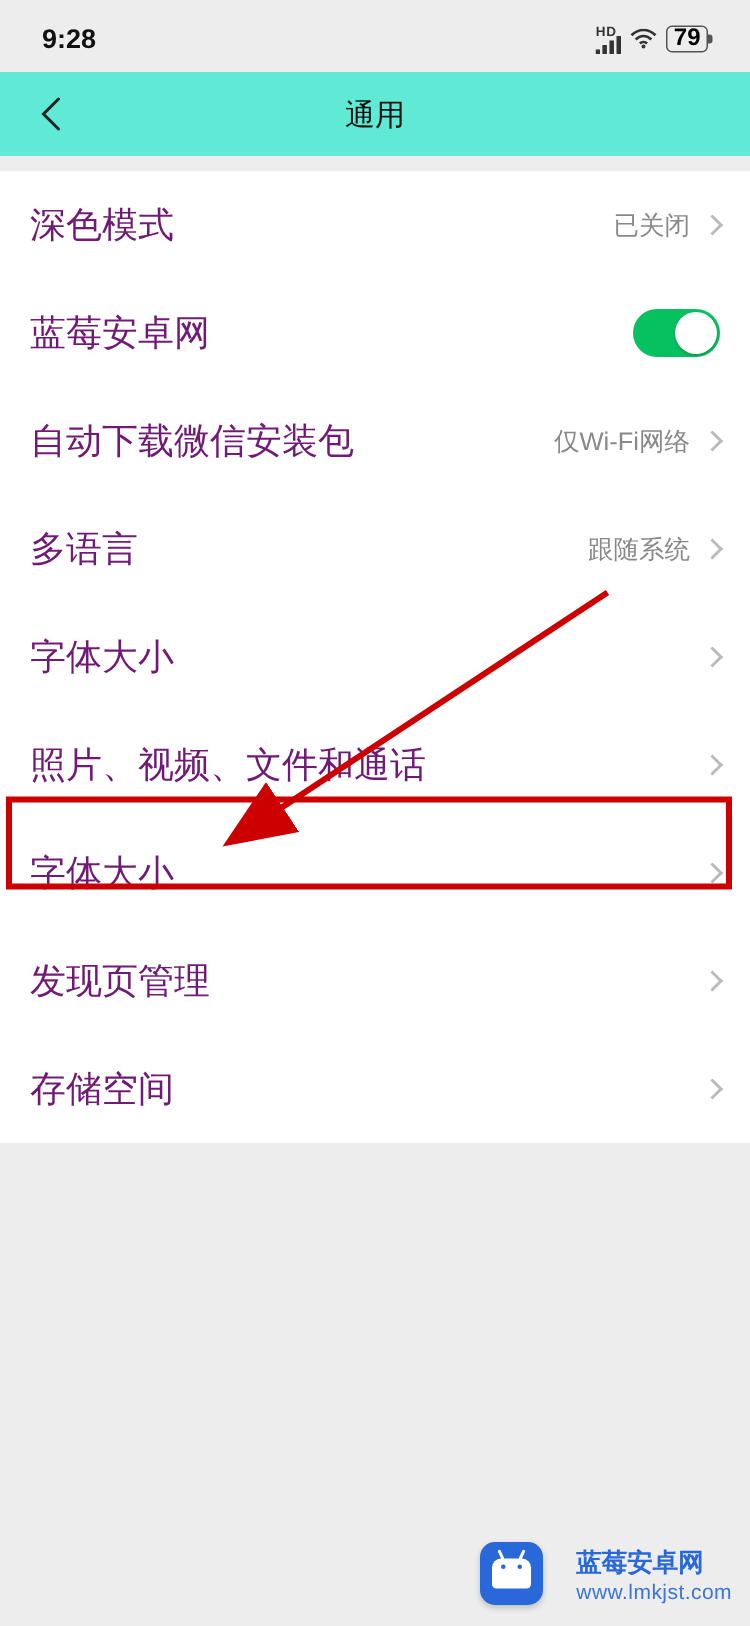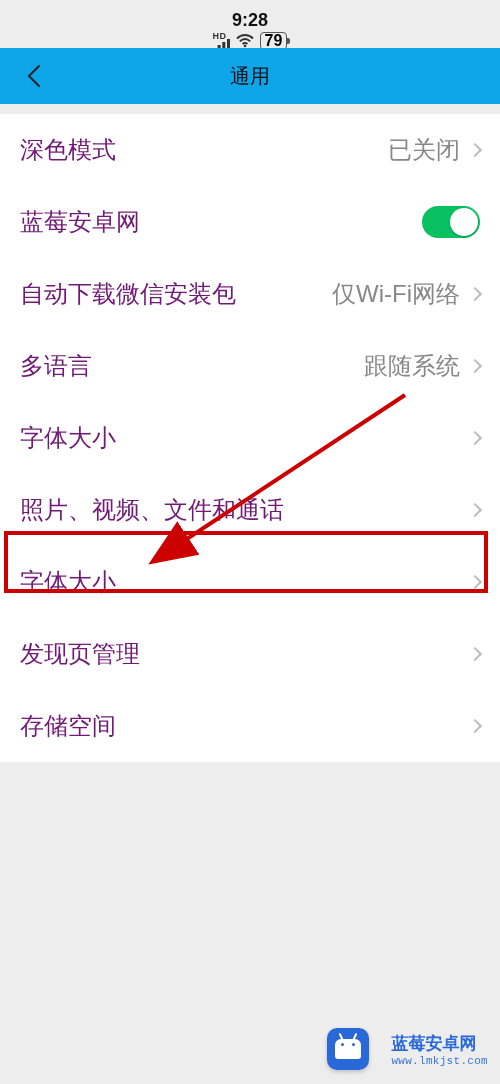--- a/index.html
+++ b/index.html
@@ -7,51 +7,50 @@
       width: 500px; height: 1084px;
       font-family: -apple-system, "PingFang SC", "Helvetica Neue", sans-serif;
       background: #ededed;
       position: relative; overflow: hidden;
     }
     .status-bar {
       display: flex; justify-content: space-between; align-items: center;
       padding: 10px 28px 6px;
       height: 48px;
       background: #ededed;
-      flex-direction: column;
     }
     .sb-time { font-size: 18px; font-weight: 600; color: #111; }
     .sb-right { display: flex; align-items: center; gap: 6px; }
     .ic { display: inline-block; }
     .hd-txt { font-size: 9px; font-weight: 600; color: #333; letter-spacing: .5px; margin-bottom: -2px; }
     .sig-wrap { display: flex; flex-direction: column; align-items: flex-start; }
     .batt {
       display: flex; align-items: center; border: 1.5px solid #555; border-radius: 4px;
       padding: 0 4px; height: 18px; font-size: 16px; font-weight: 600; position: relative;
     }
     .batt::after { content: ""; position: absolute; right: -4px; top: 5px; width: 3px; height: 6px; background: #555; border-radius: 0 2px 2px 0; }
 
     .navbar {
       display: flex; align-items: center; justify-content: center;
-      height: 56px; background: #0ea5e9; position: relative;
+      height: 56px; background: #5eead4; position: relative;
     }
     .back {
       position: absolute; left: 10px; top: 0; width: 48px; height: 56px;
       display: flex; align-items: center; justify-content: center;
     }
     .navtitle { font-size: 20px; color: #111; font-weight: 500; }
 
     .list { background: #fff; margin-top: 10px; }
     .row {
       display: flex; align-items: center; justify-content: space-between;
       padding: 20px 20px; min-height: 70px; position: relative;
     }
     .row-left { font-size: 24px; color: #701a75; }
     .row-right { display: flex; align-items: center; gap: 10px; }
-    .row-value { font-size: 24px; color: #888; }
+    .row-value { font-size: 17px; color: #888; }
     .chevron { width: 10px; height: 10px; border-top: 2px solid #bbb; border-right: 2px solid #bbb; transform: rotate(45deg); }
 
     .toggle { width: 58px; height: 32px; background: #07c160; border-radius: 16px; position: relative; }
     .toggle .knob { position: absolute; right: 2px; top: 2px; width: 28px; height: 28px; background: #fff; border-radius: 50%; box-shadow: 0 1px 2px rgba(0,0,0,.25); }
 
     .highlight-box {
       position: absolute; pointer-events: none;
       border: 4px solid #cc0000;
     }
     .arrow-svg { position: absolute; pointer-events: none; }
@@ -70,21 +69,21 @@
     }
     .wm-android::before, .wm-android::after {
       content: ""; position: absolute; top: -6px; width: 2px; height: 7px; background: #fff; border-radius: 1px;
     }
     .wm-android::before { left: 5px; transform: rotate(-25deg); }
     .wm-android::after { right: 5px; transform: rotate(25deg); }
     .wm-eye-l, .wm-eye-r { position: absolute; top: 4px; width: 3px; height: 3px; background: #2868d8; border-radius: 50%; }
     .wm-eye-l { left: 6px; } .wm-eye-r { right: 6px; }
     .wm-text { display: flex; flex-direction: column; color: #2868d8; }
     .wm-text .l1 { font-size: 17px; font-weight: 700; }
-    .wm-text .l2 { font-size: 11px; letter-spacing: .3px; color: #3a74dc; font-family: Liberation Mono, monospace; }
+    .wm-text .l2 { font-size: 14px; letter-spacing: .3px; color: #3a74dc; }
   </style>
 </head>
 <body>
 
 <div class="status-bar">
   <span class="sb-time">9:28</span>
   <span class="sb-right">
     <span class="sig-wrap">
       <span class="hd-txt">HD</span>
       <svg class="ic" width="17" height="12" viewBox="0 0 17 12">

